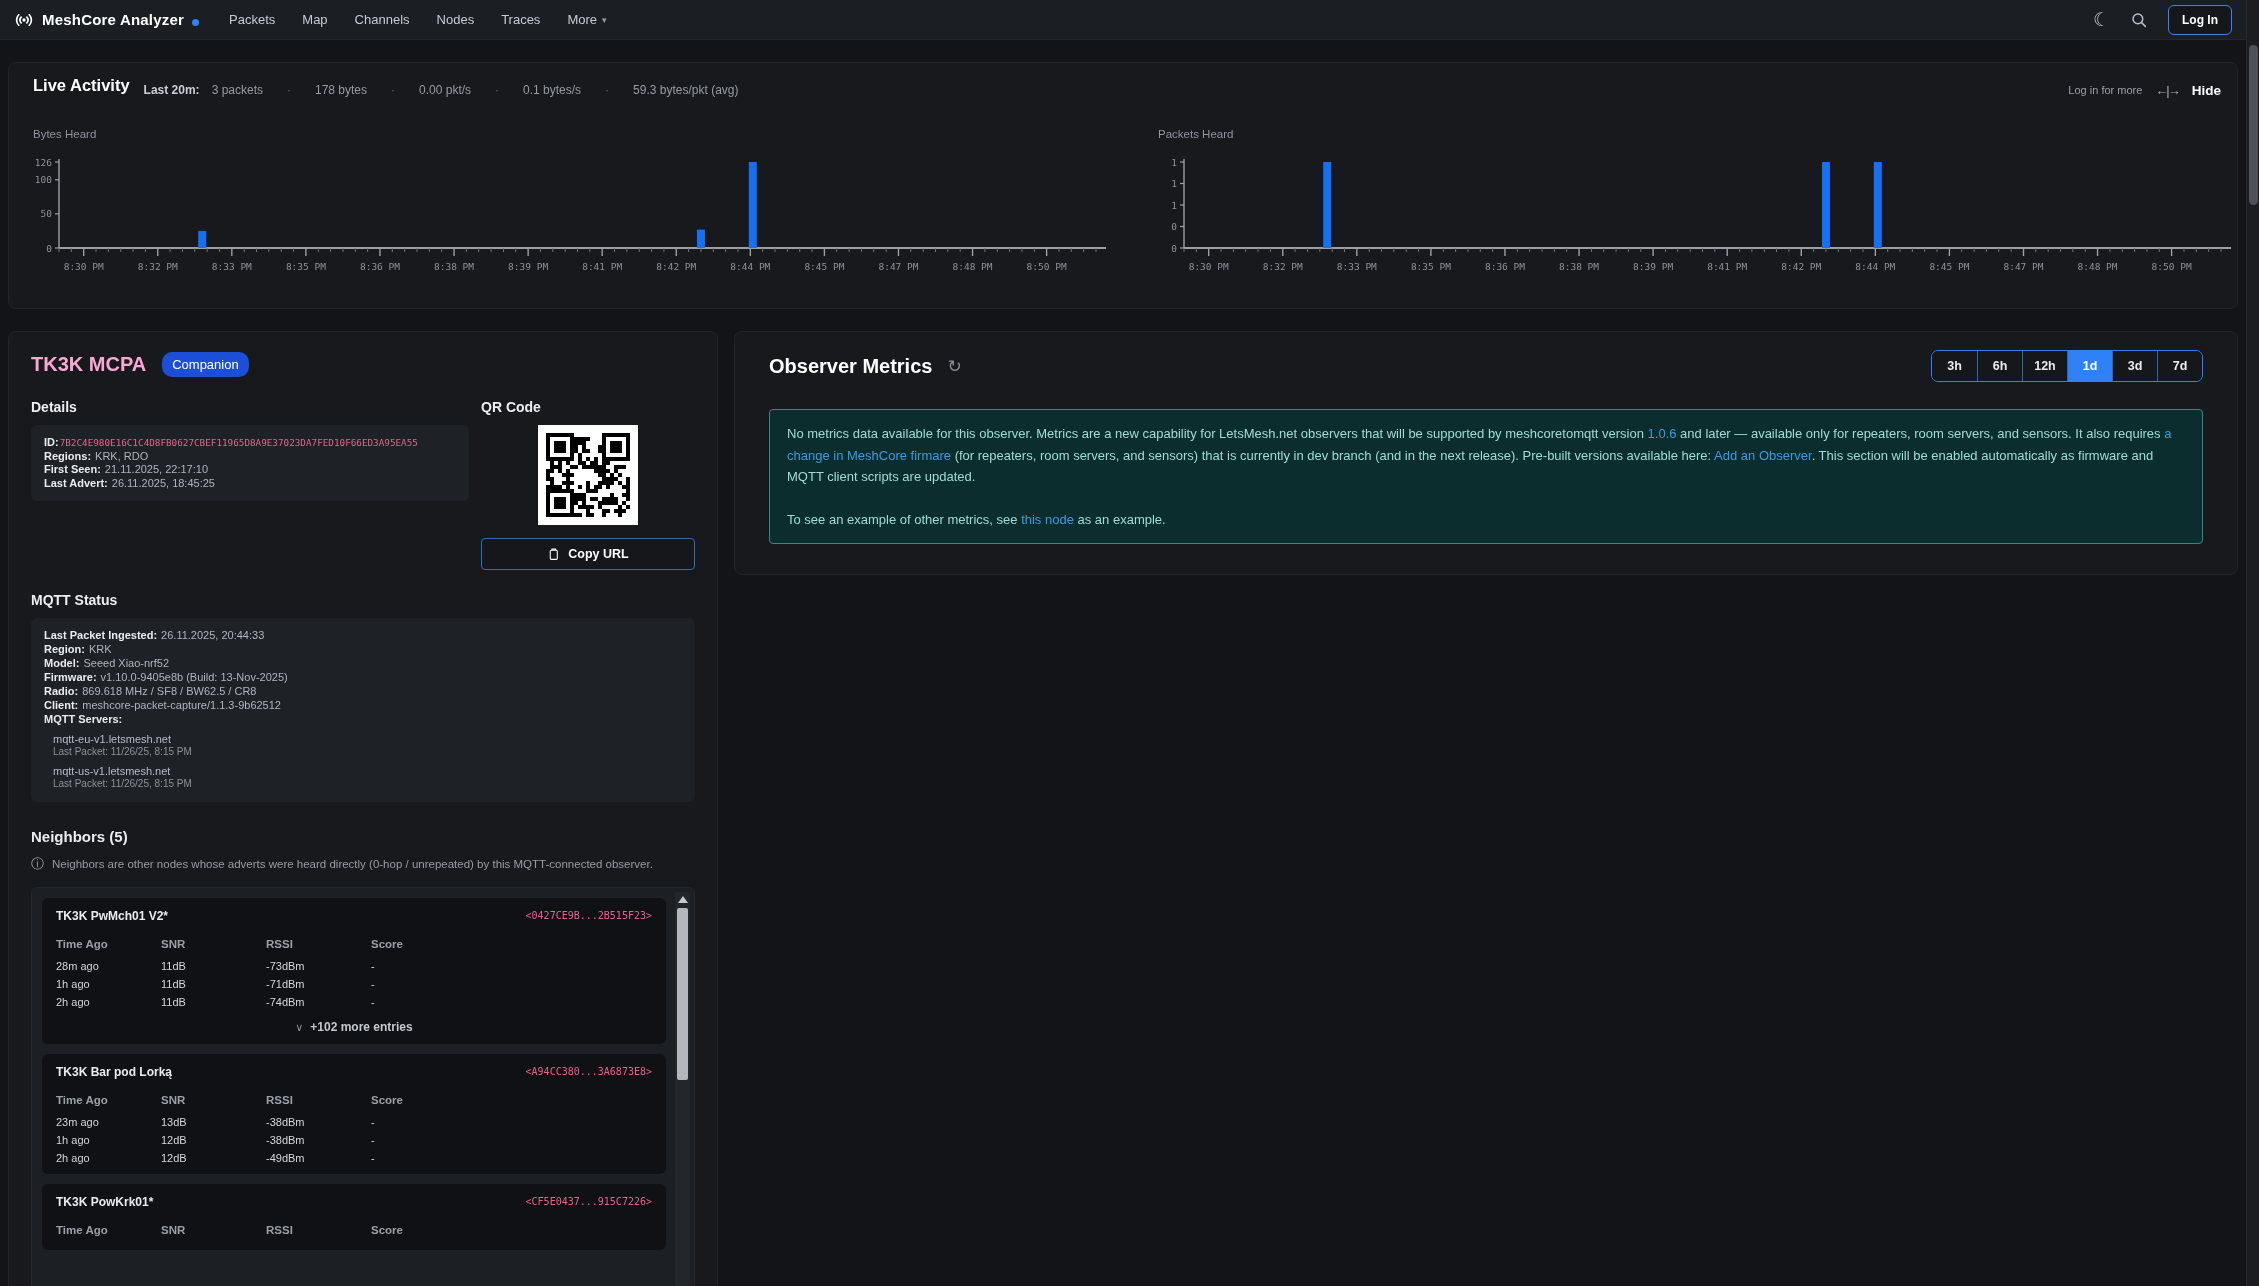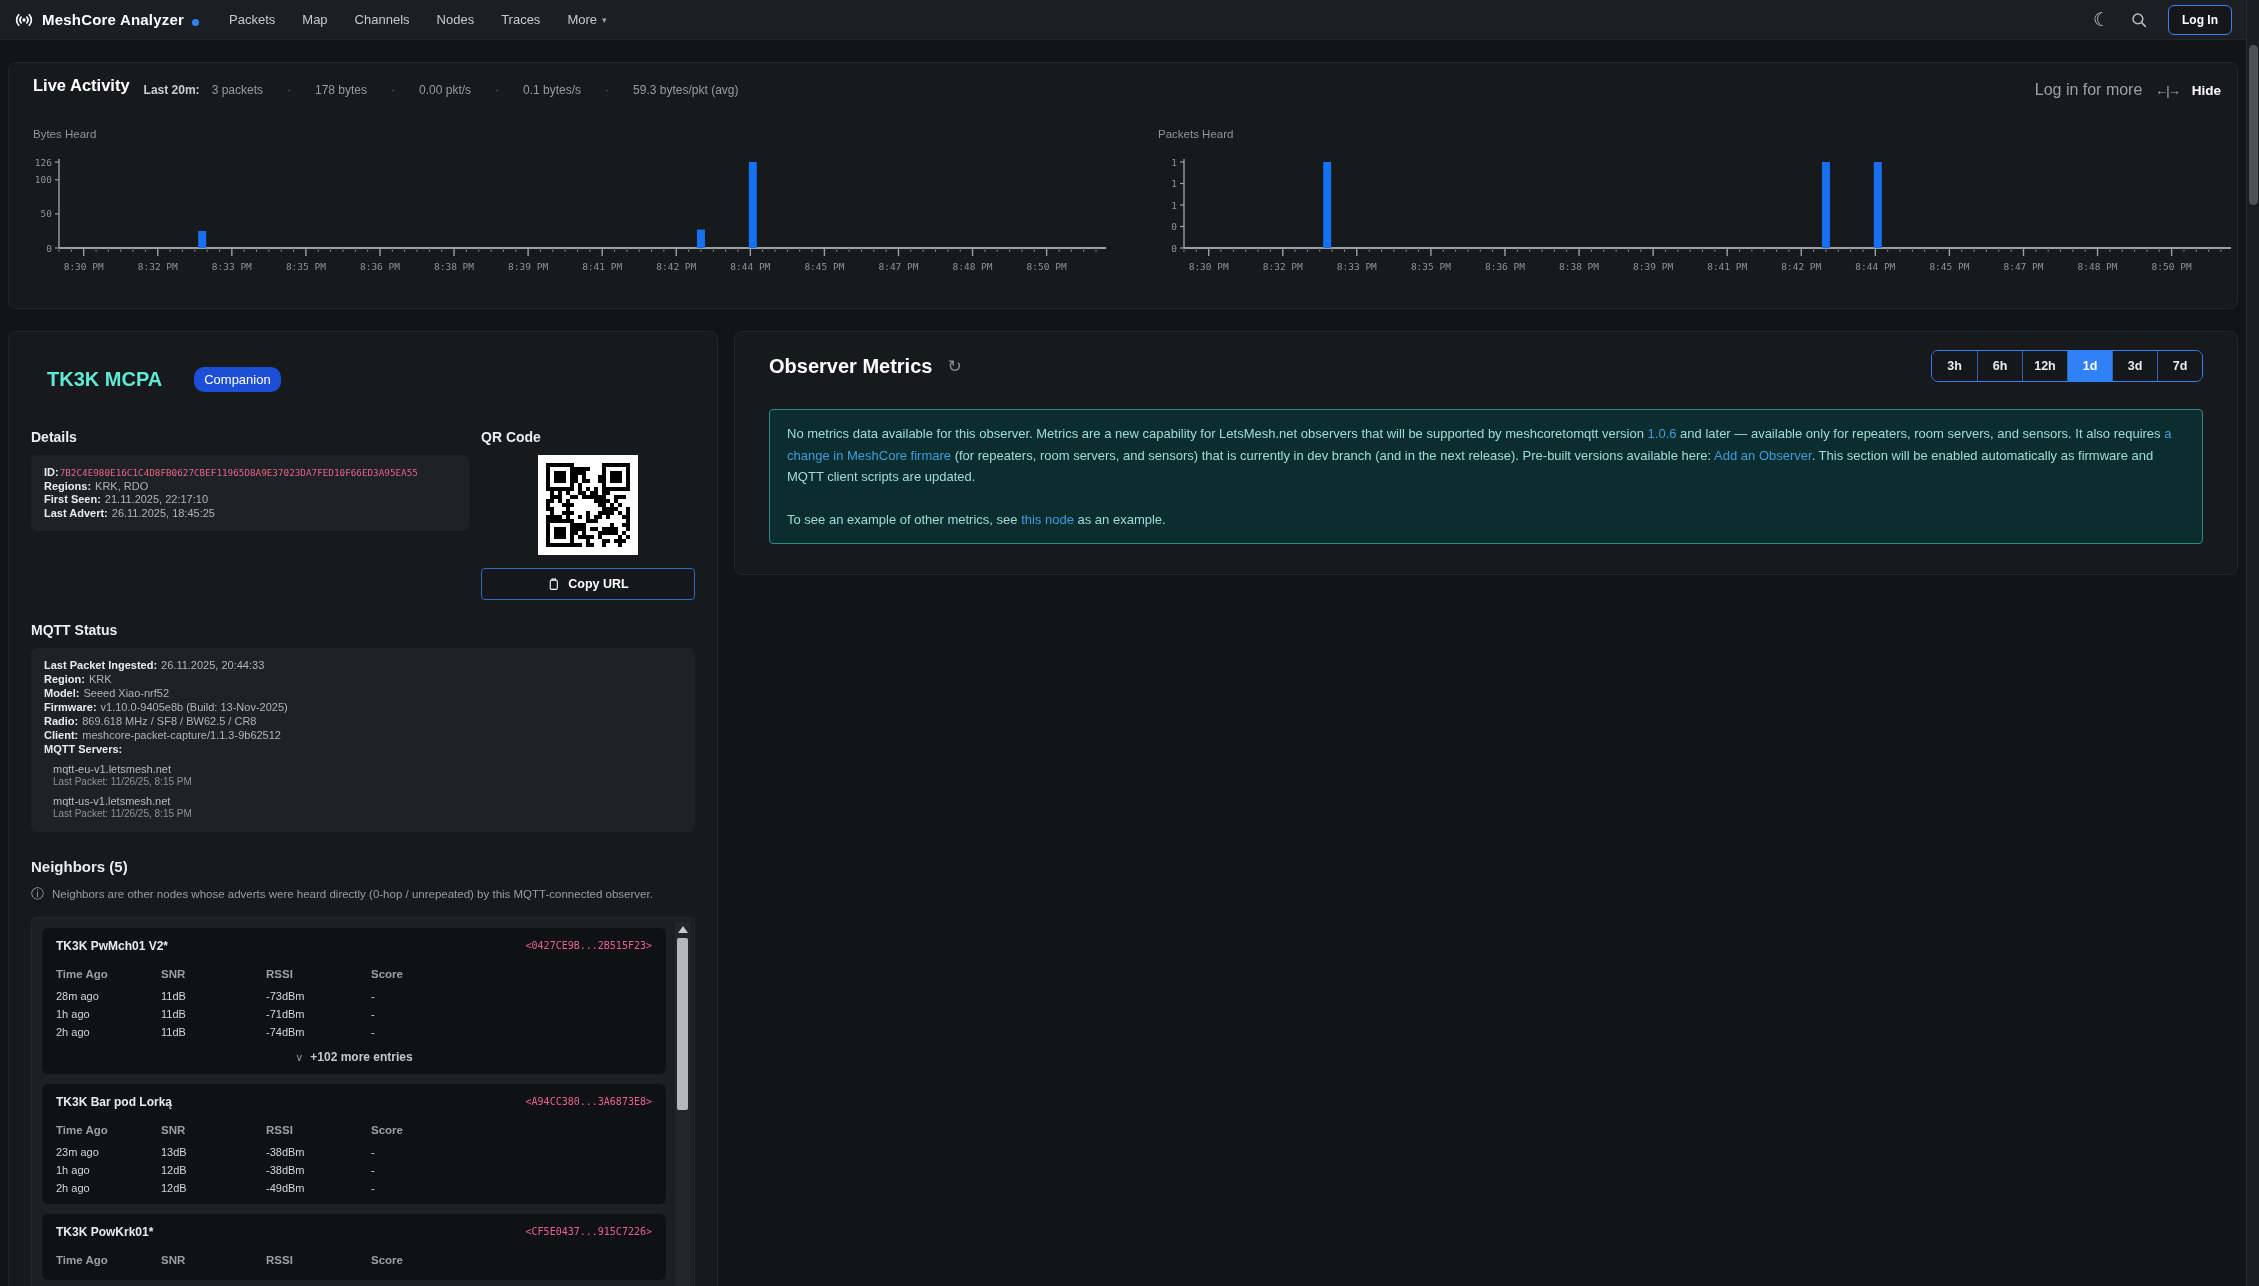--- a/index.html
+++ b/index.html
@@ -37,41 +37,41 @@
     margin:22px 8px 0; background:#17191d; border:1px solid #22252b;
     border-radius:8px; padding:13px 16px 16px;
   }
   .live-header { display:flex; align-items:center; }
   .live-title { font-size:16.5px; font-weight:bold; margin:0 10px 9px 8px; color:#fff; }
   .window-label { font-size:12px; font-weight:bold; color:#c9ced6; margin-left:4px; }
   .stats { display:flex; align-items:center; }
   .stat { font-size:12px; color:#969ca4; margin-left:12px; }
   .stat + .stat::before { content:"·"; color:#6a6f76; margin-right:24px; margin-left:12px; }
   .live-actions { margin-left:auto; display:flex; align-items:center; gap:13px; }
-  .login-more { font-size:16px; color:#9aa0a8; cursor:pointer; }
+  .login-more { font-size:11px; color:#9aa0a8; cursor:pointer; }
   .resize-icon { font-size:13px; color:#aab0b8; letter-spacing:-2px; cursor:pointer; }
   .hide-btn { font-size:13.5px; font-weight:bold; color:#fff; cursor:pointer; }
   .charts-row { display:flex; gap:40px; margin-top:24px; }
   .chart-box { flex:1; }
   .chart-title { font-size:11.5px; color:#8f959d; margin:0 0 12px 8px; }
   .chart-box svg { display:block; }
 
   
   .content-row { display:flex; gap:16px; margin:22px 8px 0; align-items:flex-start; }
   .node-card {
     width:710px; background:#17191d; border:1px solid #22252b;
     border-radius:8px; padding:20px 22px 24px;
   }
   .metrics-card {
     flex:1; background:#17191d; border:1px solid #22252b;
     border-radius:8px; padding:18px 34px 30px;
   }
 
   .node-head { display:flex; align-items:center; gap:16px; }
-  .node-title { font-size:20px; font-weight:bold; margin:16px; color:#5eead4; }
+  .node-title { font-size:20px; font-weight:bold; margin:0; color:#f9a8d4; }
   .badge {
     background:#1d4ed8; color:#fff; font-size:13px; padding:5px 10px;
     border-radius:10px; font-weight:normal;
   }
   .section-label { font-size:14px; font-weight:bold; margin:22px 0 10px; color:#eceef1; }
   .details-row { display:flex; gap:12px; }
   .details-col { flex:1; }
   .qr-col { width:214px; flex:none; }
   .details-box, .mqtt-box {
     background:#1e2126; border-radius:6px; padding:11px 13px;

